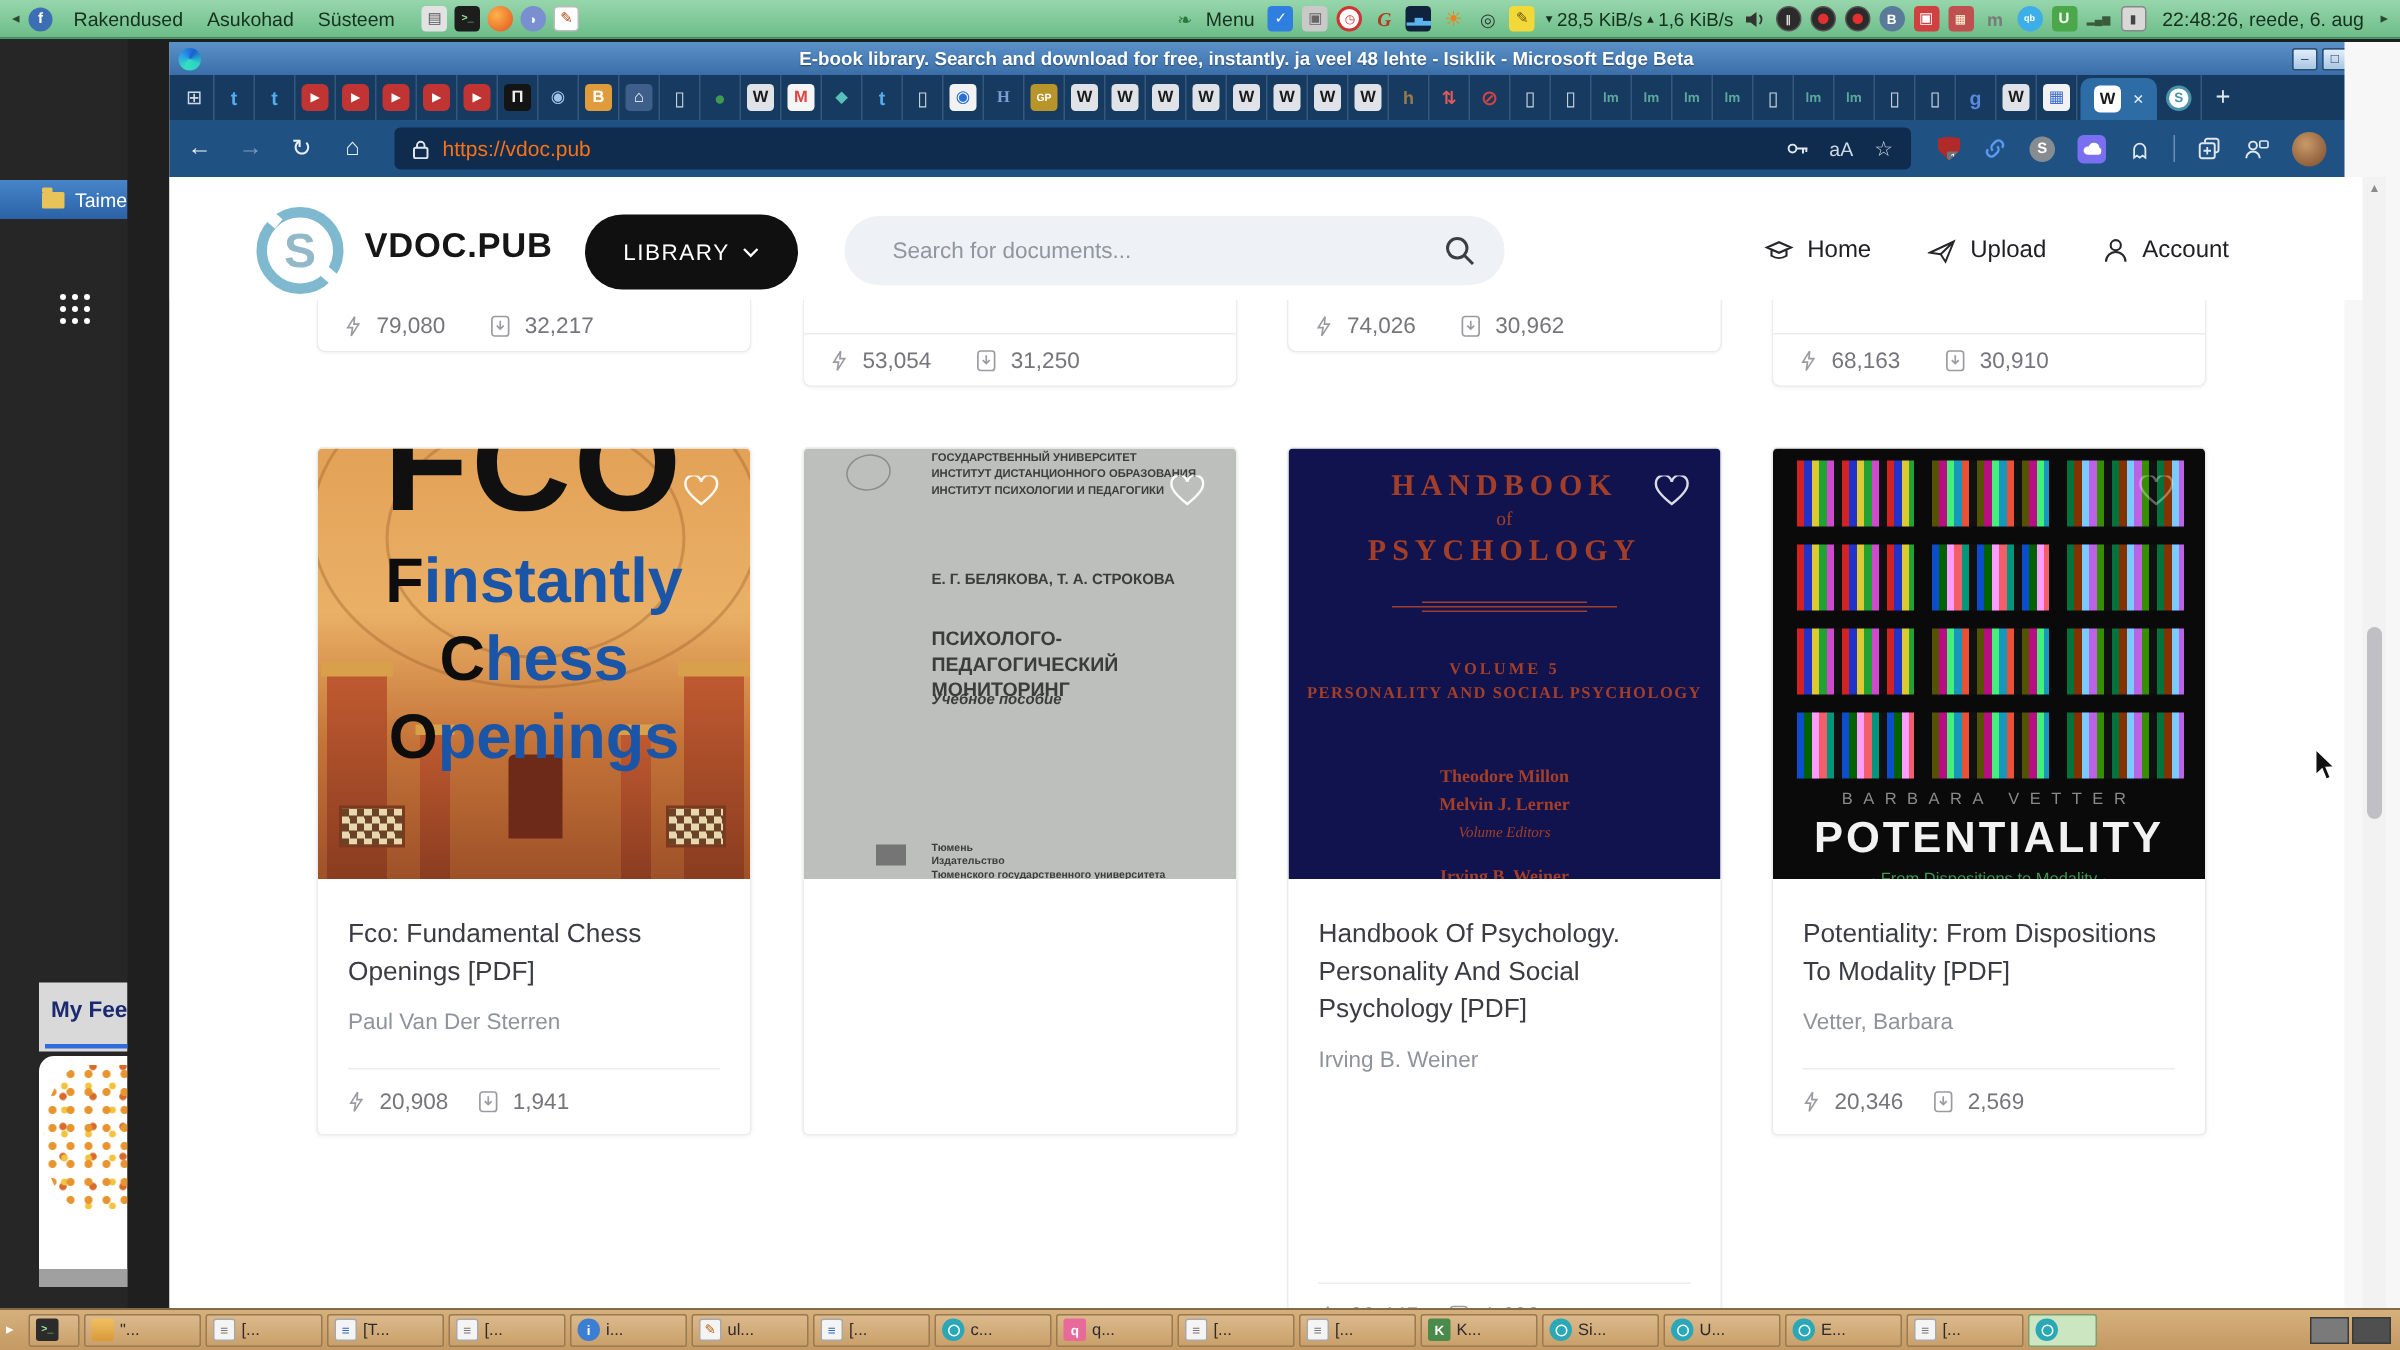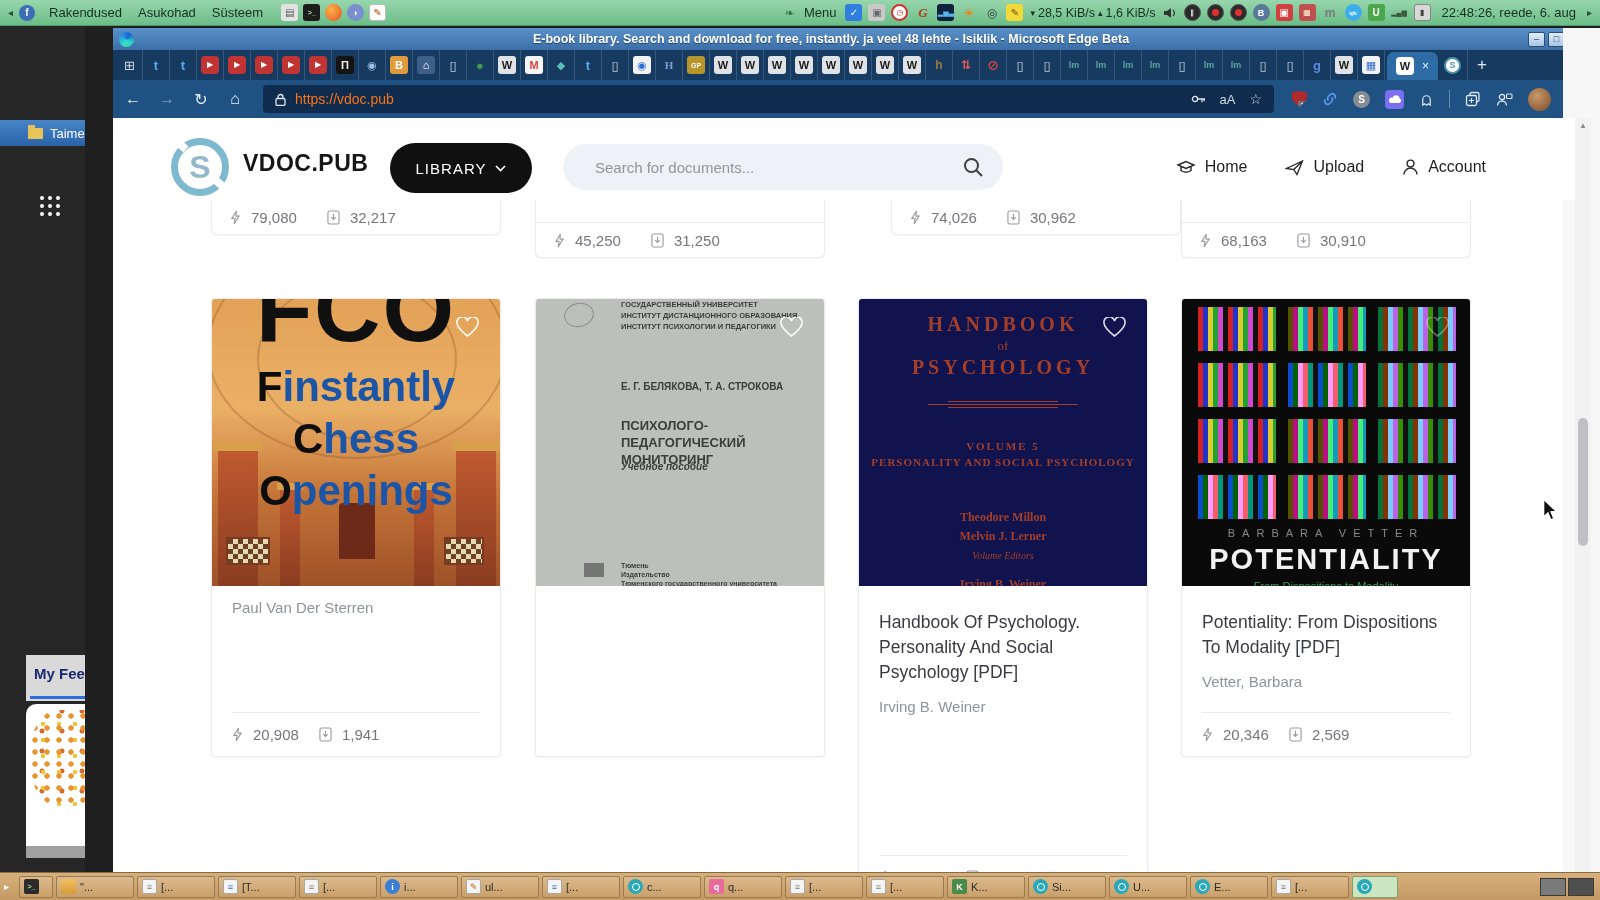--- a/index.html
+++ b/index.html
@@ -640,31 +640,31 @@
               </svg>
               <span>32,217</span>
             </div>
           </div>
 
           <div class="pcard tall" style="left: 422px;">
             <div class="stats-row">
               <svg width="11" height="15" viewBox="0 0 12 16">
                 <path d="M7 1 L2 9 H5.5 L4.5 15 L10 6.5 H6.5 Z" fill="none" stroke="#9a9aa0" stroke-width="1.2"></path>
               </svg>
-              <span>45,250</span>
+              <span>53,054</span>
               <span class="gap"></span>
               <svg width="13" height="15" viewBox="0 0 14 16">
                 <rect x="1" y="1" width="12" height="14" rx="2" fill="none" stroke="#9a9aa0" stroke-width="1.2"></rect>
                 <path d="M7 4 V10 M4.5 7.5 L7 10 L9.5 7.5" stroke="#9a9aa0" fill="none" stroke-width="1.2"></path>
               </svg>
               <span>31,250</span>
             </div>
           </div>
 
-          <div class="pcard" style="left: 778px; justify-content: center;">
+          <div class="pcard" style="left: 745px; justify-content: center;">
             <div class="stats-row">
               <svg width="11" height="15" viewBox="0 0 12 16">
                 <path d="M7 1 L2 9 H5.5 L4.5 15 L10 6.5 H6.5 Z" fill="none" stroke="#9a9aa0" stroke-width="1.2"></path>
               </svg>
               <span>74,026</span>
               <span class="gap"></span>
               <svg width="13" height="15" viewBox="0 0 14 16">
                 <rect x="1" y="1" width="12" height="14" rx="2" fill="none" stroke="#9a9aa0" stroke-width="1.2"></rect>
                 <path d="M7 4 V10 M4.5 7.5 L7 10 L9.5 7.5" stroke="#9a9aa0" fill="none" stroke-width="1.2"></path>
               </svg>
@@ -710,20 +710,21 @@
             <div class="tline"><span class="k">C</span><span>hess</span></div>
             <div class="tline"><span class="k">O</span><span>penings</span></div>
           </div>
           <span class="heart-btn">
             <svg width="25" height="22" viewBox="0 0 24 22">
                 <path d="M12 19 C5 13.5 1.5 9.5 1.5 6 A4.6 4.6 0 0 1 12 4.2 A4.6 4.6 0 0 1 22.5 6 C22.5 9.5 19 13.5 12 19 Z" fill="none" stroke="rgba(255,255,255,.95)" stroke-width="1.6"></path>
               </svg>
           </span>
         </div>
         <div class="book-body">
+          <div class="book-title">Fco: Fundamental Chess Openings [PDF]</div>
           <div class="book-author">Paul Van Der Sterren</div>
           <div class="book-stats">
             <svg width="11" height="15" viewBox="0 0 12 16">
                 <path d="M7 1 L2 9 H5.5 L4.5 15 L10 6.5 H6.5 Z" fill="none" stroke="#9a9aa0" stroke-width="1.2"></path>
               </svg>
             <span>20,908</span>
               <span class="gap"></span>
             <svg width="13" height="15" viewBox="0 0 14 16">
                 <rect x="1" y="1" width="12" height="14" rx="2" fill="none" stroke="#9a9aa0" stroke-width="1.2"></rect>
                 <path d="M7 4 V10 M4.5 7.5 L7 10 L9.5 7.5" stroke="#9a9aa0" fill="none" stroke-width="1.2"></path>

